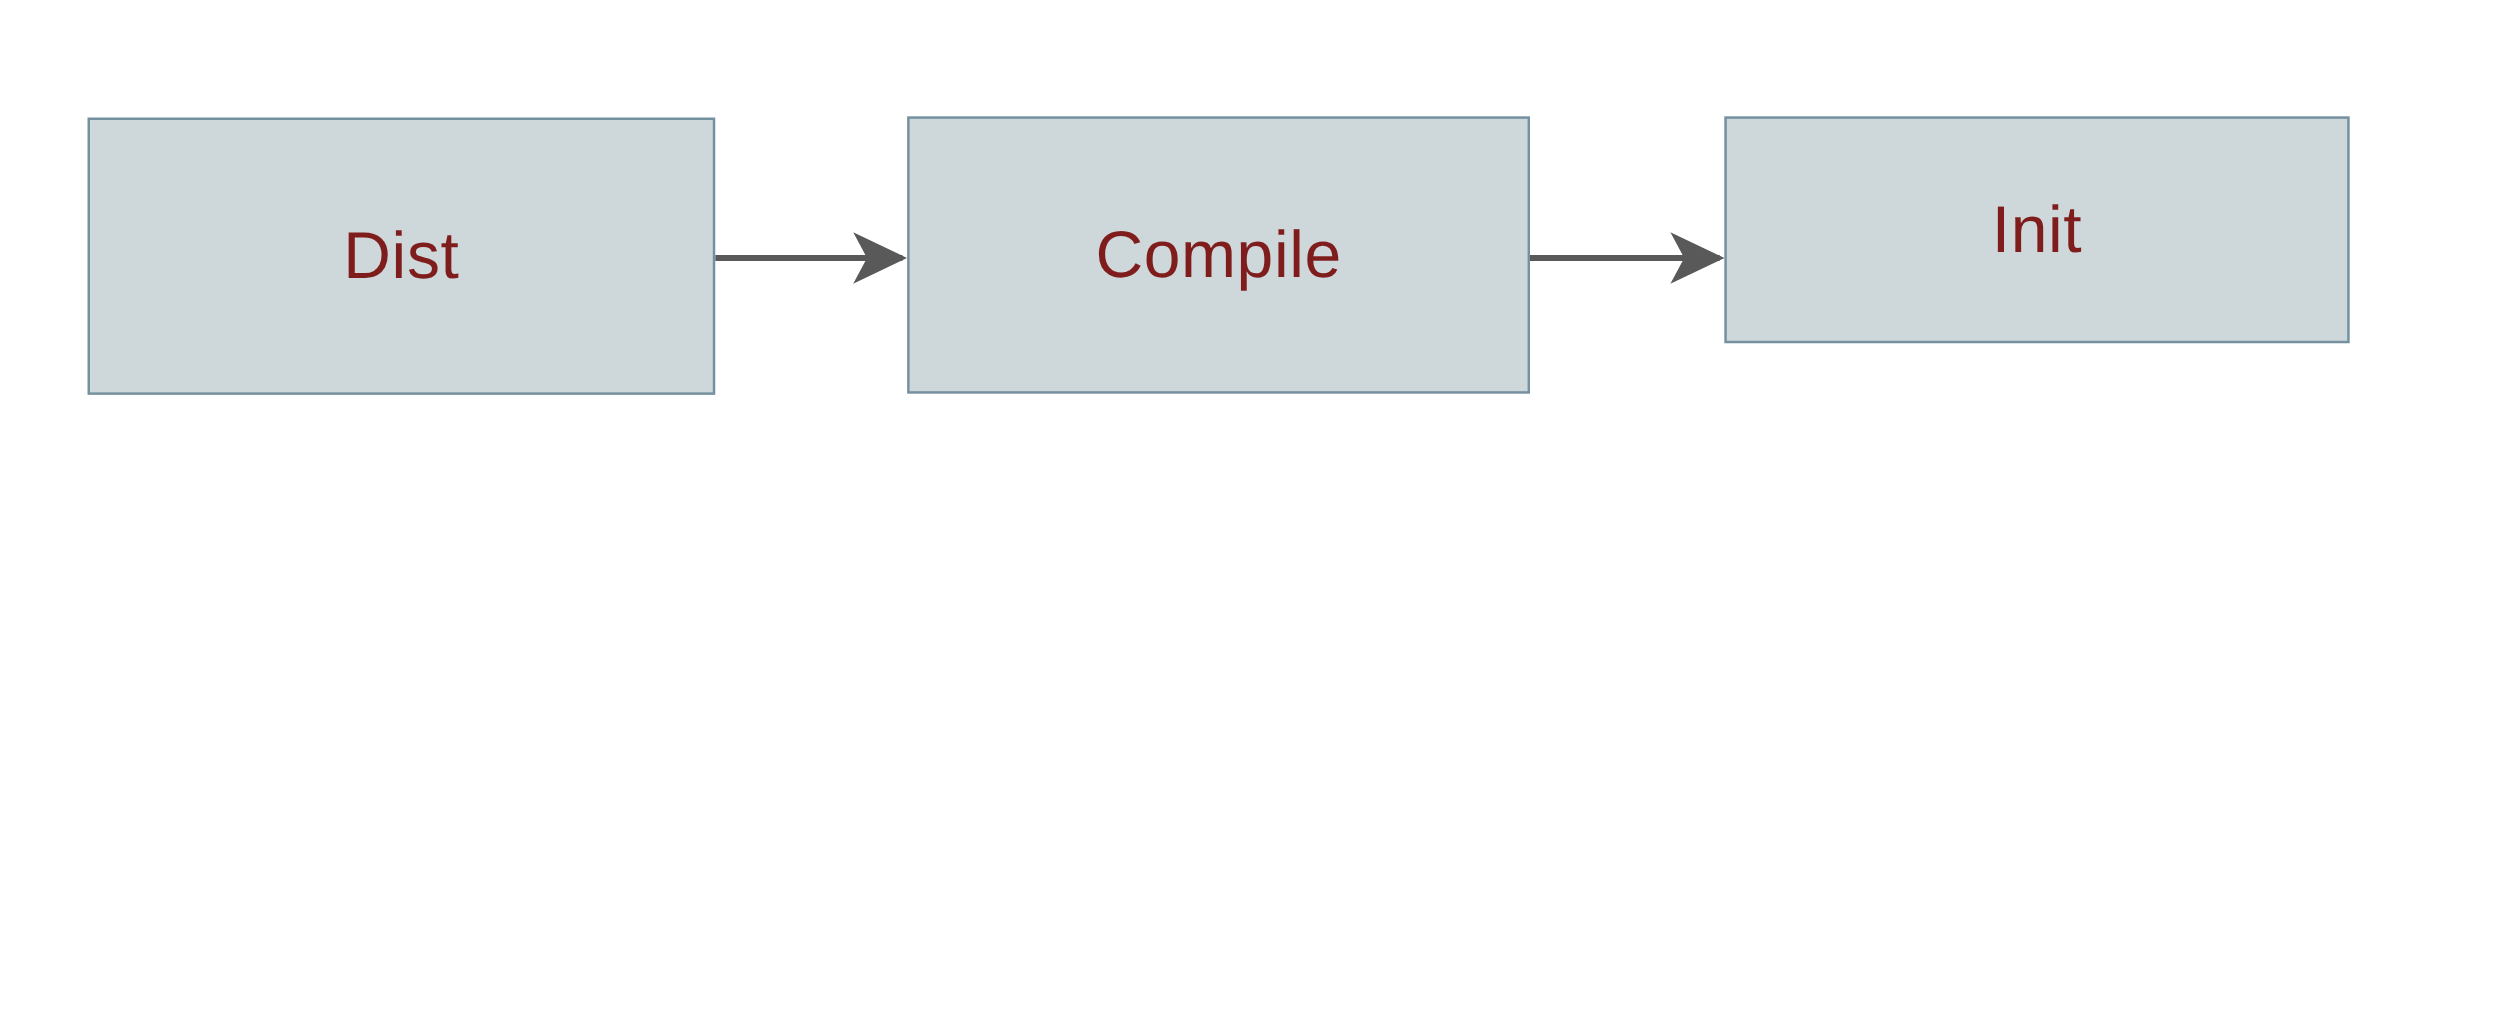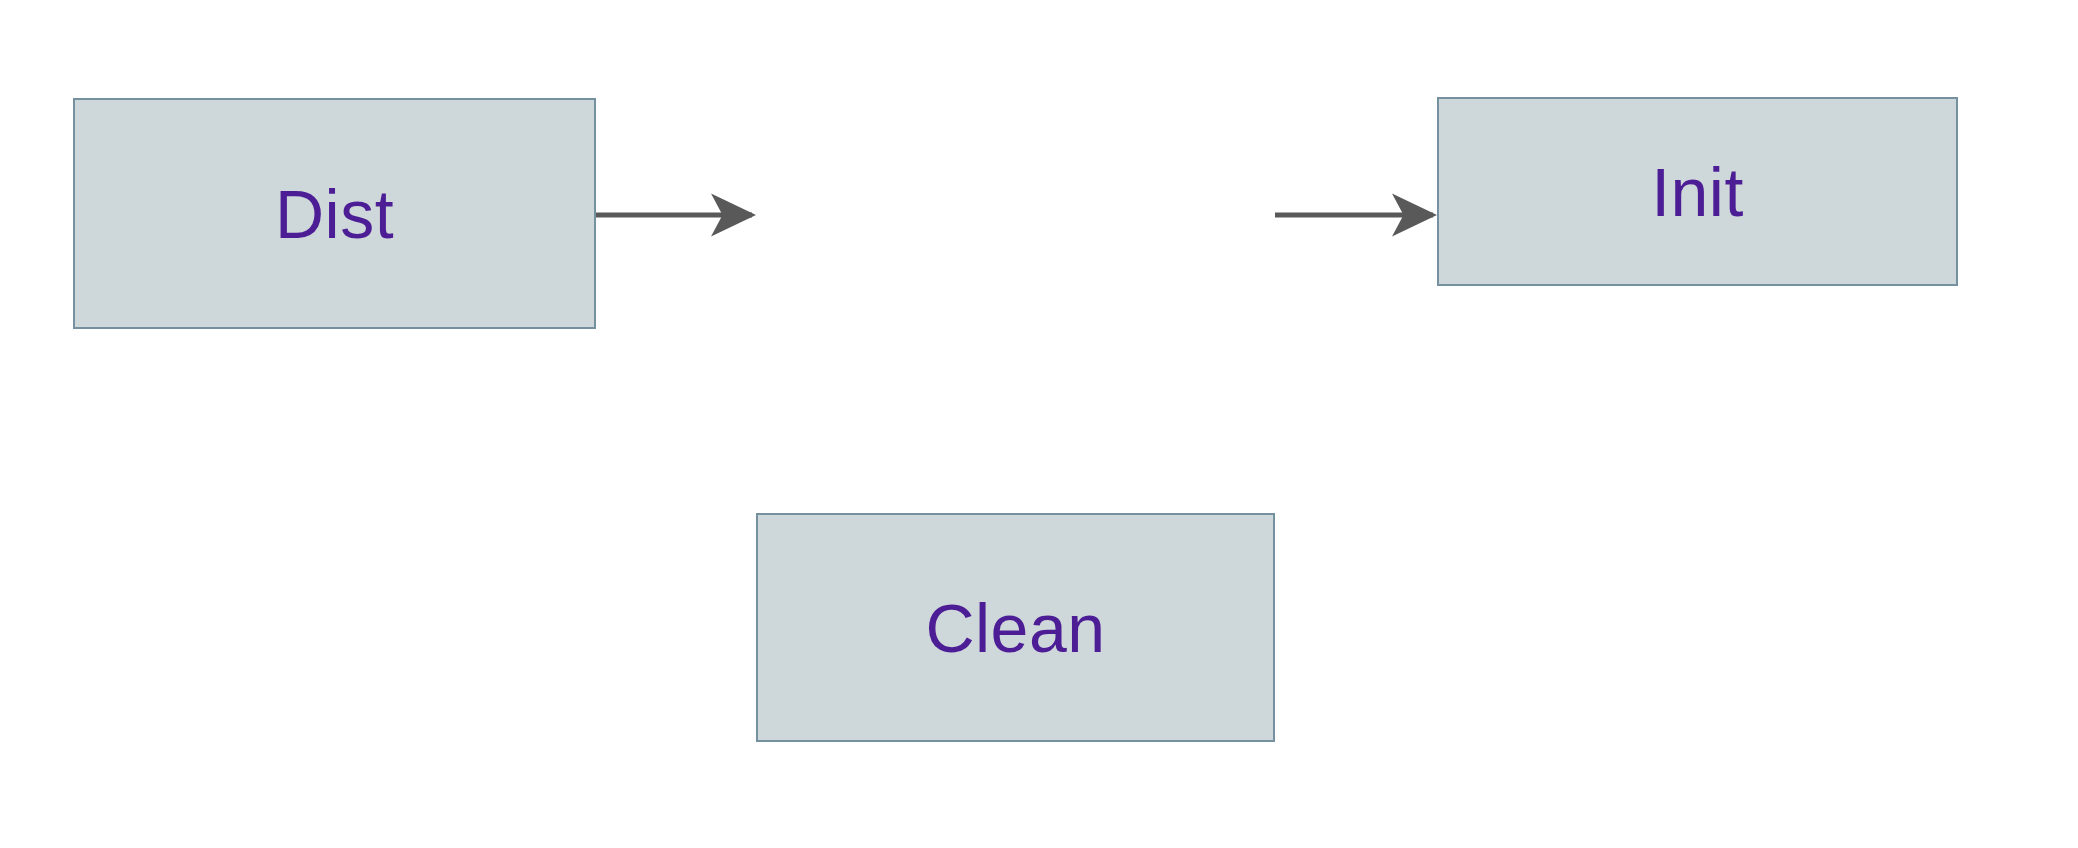--- a/index.html
+++ b/index.html
@@ -22,24 +22,24 @@
     position: absolute;
     box-sizing: border-box;
     background: #ced7da;
     border: 2px solid #75909f;
     display: flex;
     align-items: center;
     justify-content: center;
   }
   .node-label {
     font-family: "Liberation Sans", "DejaVu Sans", sans-serif;
-    font-size: 68px;
+    font-size: 55px;
     font-weight: 300;
     line-height: 1;
-    color: #4c1d95;
+    color: #7f1d1d;
     letter-spacing: 0.5px;
     white-space: nowrap;
     user-select: none;
   }
   .edge-layer {
     position: absolute;
     left: 0;
     top: 0;
     width: 2078px;
     height: 848px;
@@ -70,22 +70,22 @@
     </g>
     <g>
       <line class="edge-line" x1="1275" y1="215" x2="1433" y2="215" marker-end="url(#arrowhead)"></line>
     </g>
   </svg>
 
   <div class="node" style="left:73px; top:98px; width:523px; height:231px;">
     <span class="node-label">Dist</span>
   </div>
 
+  <div class="node" style="left:756px; top:97px; width:519px; height:231px;">
+    <span class="node-label">Compile</span>
+  </div>
 
   <div class="node" style="left:1437px; top:97px; width:521px; height:189px;">
     <span class="node-label">Init</span>
   </div>
 
-  <div class="node" style="left:756px; top:513px; width:519px; height:229px;">
-    <span class="node-label">Clean</span>
-  </div>
 
 </div>
 
 </body></html>

